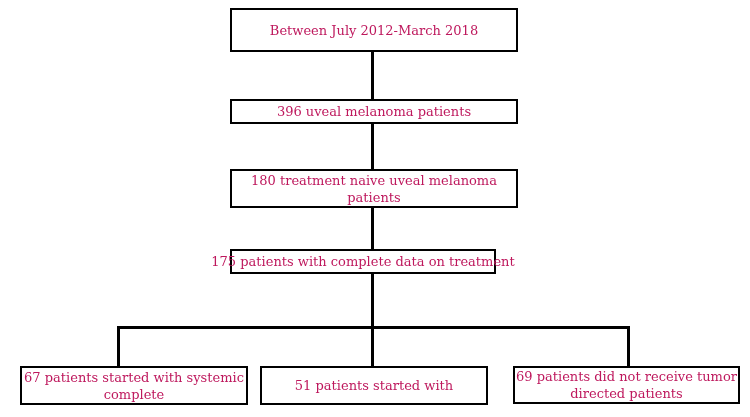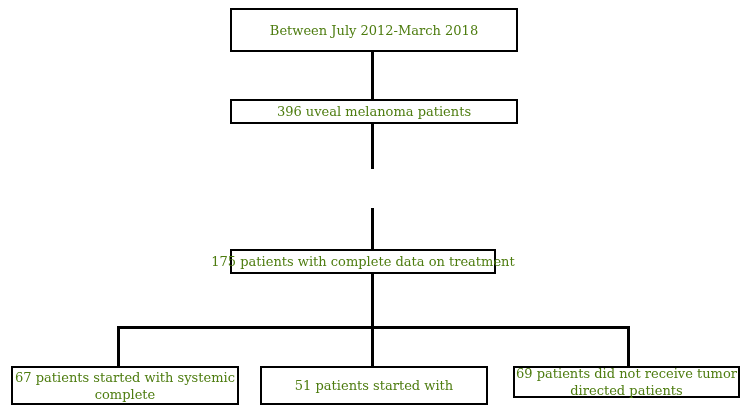--- a/index.html
+++ b/index.html
@@ -2,21 +2,21 @@
 <html><head>
 <meta charset="utf-8">
 <style>
   html, body { margin: 0; padding: 0; background: #ffffff; }
   .canvas {
     position: relative;
     width: 750px;
     height: 417px;
     background: #ffffff;
     font-family: "DejaVu Serif", serif;
-    color: #4d7c0f;
+    color: #be185d;
     overflow: hidden;
   }
   .fbox {
     position: absolute;
     box-sizing: border-box;
     border: 2px solid #000000;
     background: #ffffff;
     display: flex;
     flex-direction: column;
     justify-content: center;
@@ -26,23 +26,23 @@
     line-height: 17px;
   }
   .fbox .line { white-space: nowrap; }
   .connector { position: absolute; background: #000000; }
 
   
   #box-registry   { left: 230px; top: 8px;   width: 288px; height: 44px; }
   #box-uveal      { left: 230px; top: 99px;  width: 288px; height: 25px; }
   #box-naive      { left: 230px; top: 169px; width: 288px; height: 39px; }
   #box-complete   { left: 230px; top: 249px; width: 266px; height: 25px; }
-  #box-systemic   { left: 11px;  top: 366px; width: 228px; height: 39px; }
+  #box-systemic   { left: 20px;  top: 366px; width: 228px; height: 39px; }
   #box-local      { left: 260px; top: 366px; width: 228px; height: 39px; }
-  #box-no-treat   { left: 513px; top: 366px; width: 227px; height: 32px; }
+  #box-no-treat   { left: 513px; top: 366px; width: 227px; height: 38px; }
 
   
   #line-v1        { left: 371px; top: 52px;  width: 3px;   height: 47px; }
   #line-v2        { left: 371px; top: 124px; width: 3px;   height: 45px; }
   #line-v3        { left: 371px; top: 208px; width: 3px;   height: 41px; }
   #line-v4        { left: 371px; top: 274px; width: 3px;   height: 92px; }
   #line-branch    { left: 117px; top: 326px; width: 513px; height: 3px;  }
   #line-left-drop { left: 117px; top: 326px; width: 3px;   height: 40px; }
   #line-right-drop{ left: 627px; top: 326px; width: 3px;   height: 40px; }
 </style>
@@ -60,20 +60,24 @@
   <div class="connector" id="line-right-drop"></div>
 
   <div class="fbox" id="box-registry">
     <div class="line">Between July 2012-March 2018</div>
   </div>
 
   <div class="fbox" id="box-uveal">
     <div class="line">396 uveal melanoma patients</div>
   </div>
 
+  <div class="fbox" id="box-naive">
+    <div class="line">180 treatment naive uveal melanoma</div>
+    <div class="line">patients</div>
+  </div>
 
   <div class="fbox" id="box-complete">
     <div class="line">175 patients with complete data on treatment</div>
   </div>
 
   <div class="fbox" id="box-systemic">
     <div class="line">67 patients started with systemic</div>
     <div class="line">complete</div>
   </div>
 

